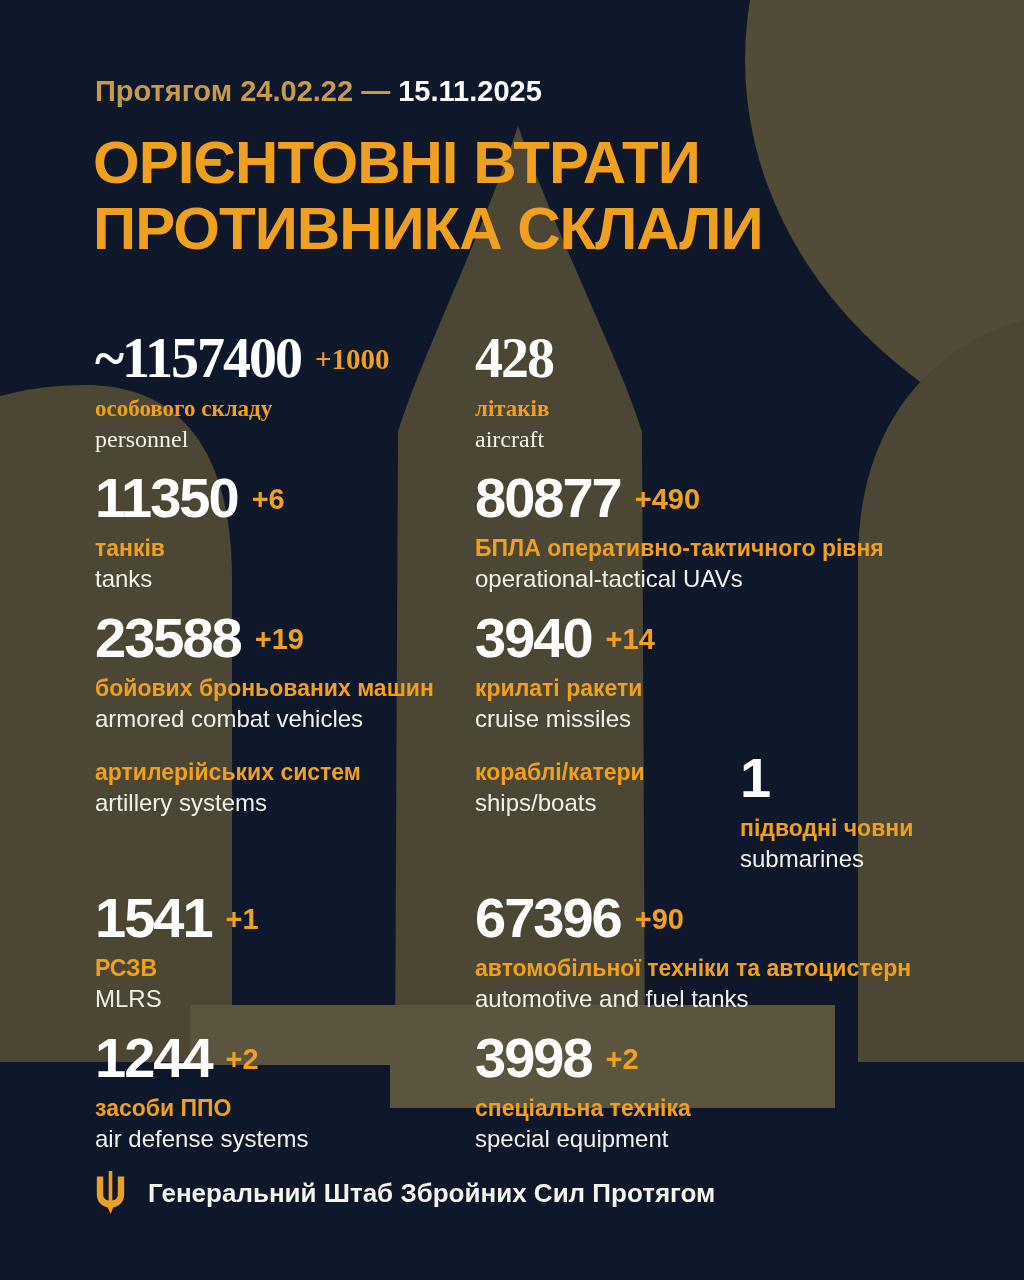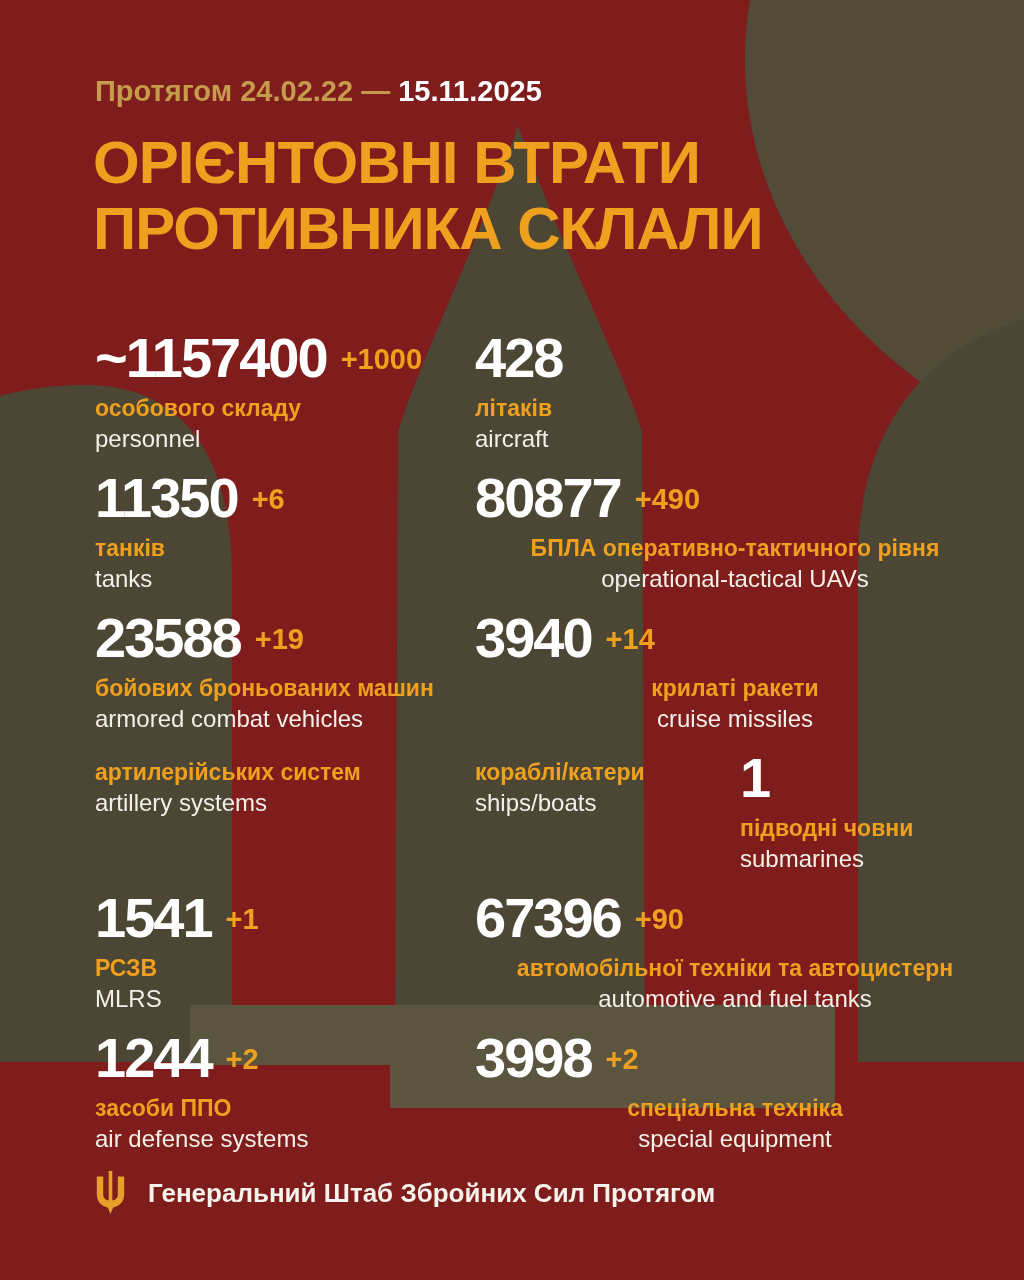--- a/index.html
+++ b/index.html
@@ -1,21 +1,21 @@
 <!DOCTYPE html>
 <html lang="uk"><head>
 <meta charset="utf-8">
 <style>
   html,body{margin:0;padding:0;}
   body{
     width:1024px;height:1280px;overflow:hidden;
     font-family:"Liberation Sans","DejaVu Sans",sans-serif;
     background:#565039;
   }
-  .canvas{position:relative;width:1024px;height:1280px;background:#7f1d1d;overflow:hidden;}
+  .canvas{position:relative;width:1024px;height:1280px;background:#0f172a;overflow:hidden;}
   .watermark{position:absolute;left:0;top:0;pointer-events:none;}
 
   .period{
     position:absolute;left:95px;top:76px;
     font-size:29px;line-height:1.1;font-weight:600;
     letter-spacing:0;white-space:nowrap;
   }
   .period .prefix{color:#C79B4C;}
   .period .date{color:#FFFFFF;font-weight:700;}
 
@@ -25,22 +25,22 @@
     letter-spacing:-1px;color:#F0A01F;
   }
 
   .stats{
     position:absolute;left:95px;top:330px;width:900px;
     display:grid;
     grid-template-columns:380px 265px 1fr;
     grid-auto-rows:140px;
   }
   .cell{min-width:0;}
-  .c1{grid-column:1;} .c2{grid-column:2;} .c3{grid-column:3;} .span2{grid-column:2 / 4;text-align:center;}
-  .r1{grid-row:1;} .r2{grid-row:2;} .r3{grid-row:3;}
+  .c1{grid-column:1;} .c2{grid-column:2;} .c3{grid-column:3;} .span2{grid-column:2 / 4;}
+  .r1{grid-row:1;font-family:Liberation Serif, serif;} .r2{grid-row:2;} .r3{grid-row:3;}
   .r4{grid-row:4;} .r5{grid-row:5;} .r6{grid-row:6;}
 
   .num-line{display:flex;align-items:flex-start;gap:14px;}
   .value{
     font-size:56px;font-weight:700;line-height:1;
     color:#FFFFFF;letter-spacing:-2px;white-space:nowrap;
   }
   .delta{
     font-size:29px;font-weight:700;line-height:1;
     color:#F0A01F;margin-top:15px;letter-spacing:0;white-space:nowrap;

